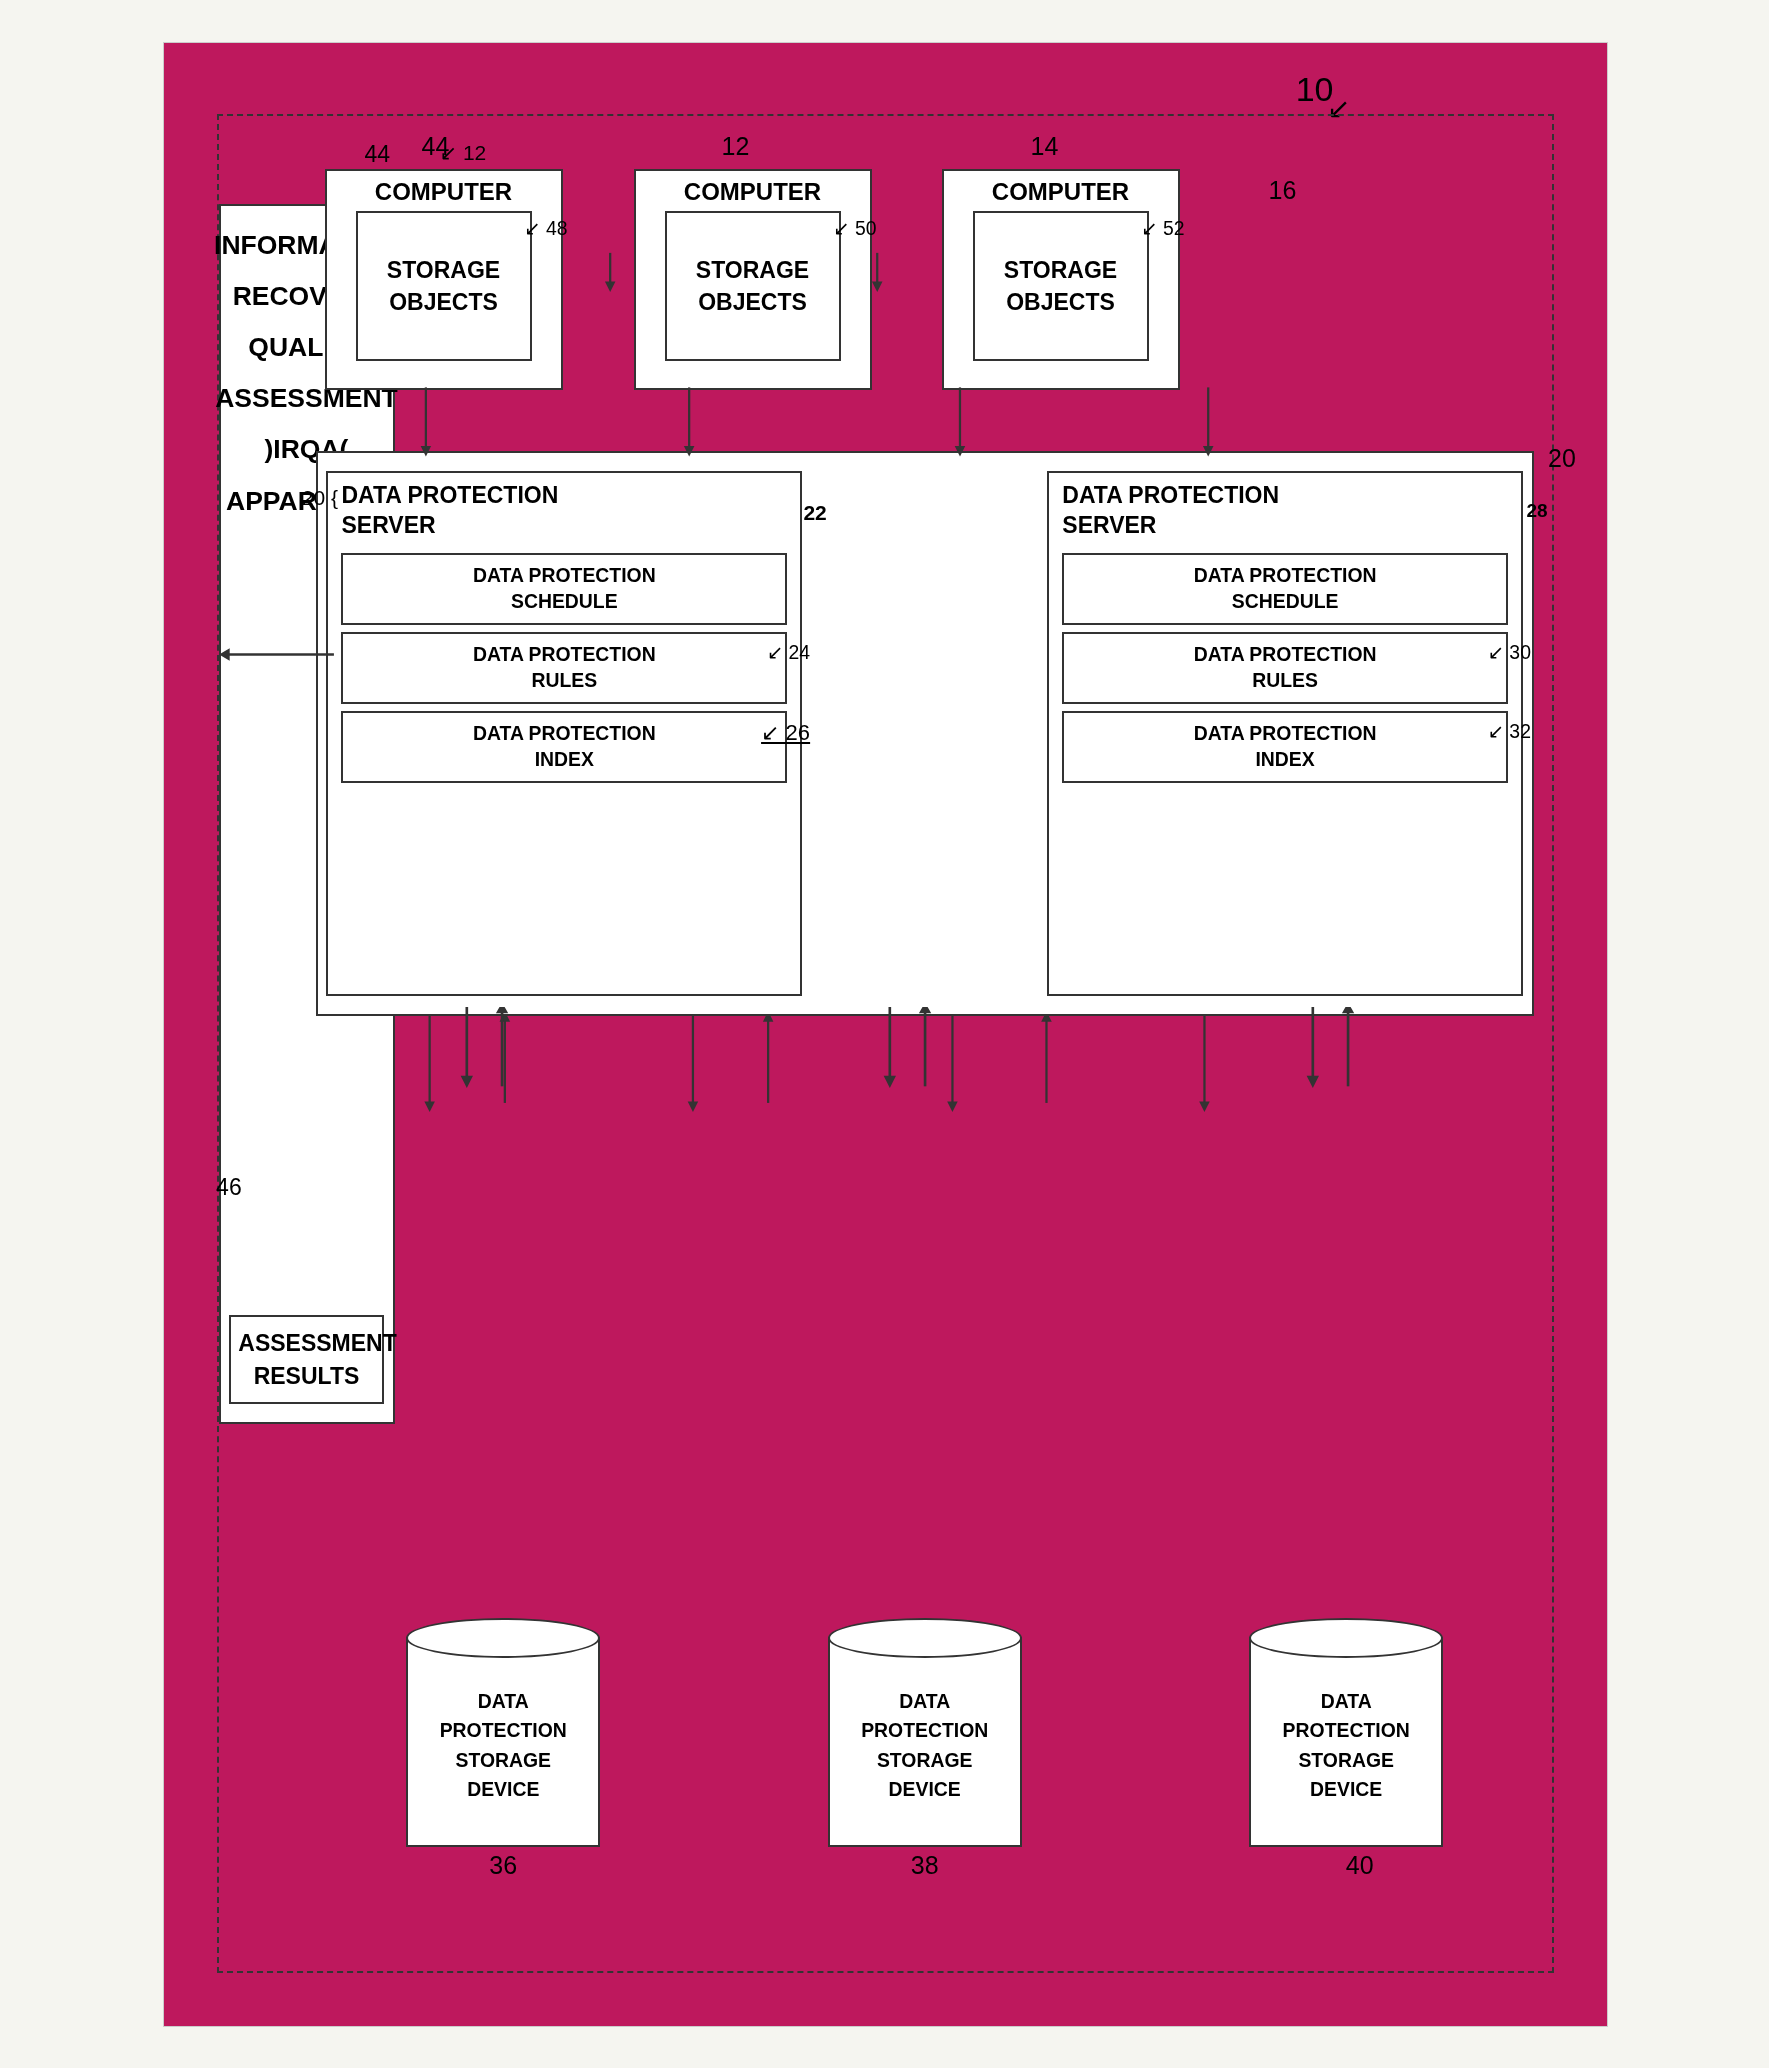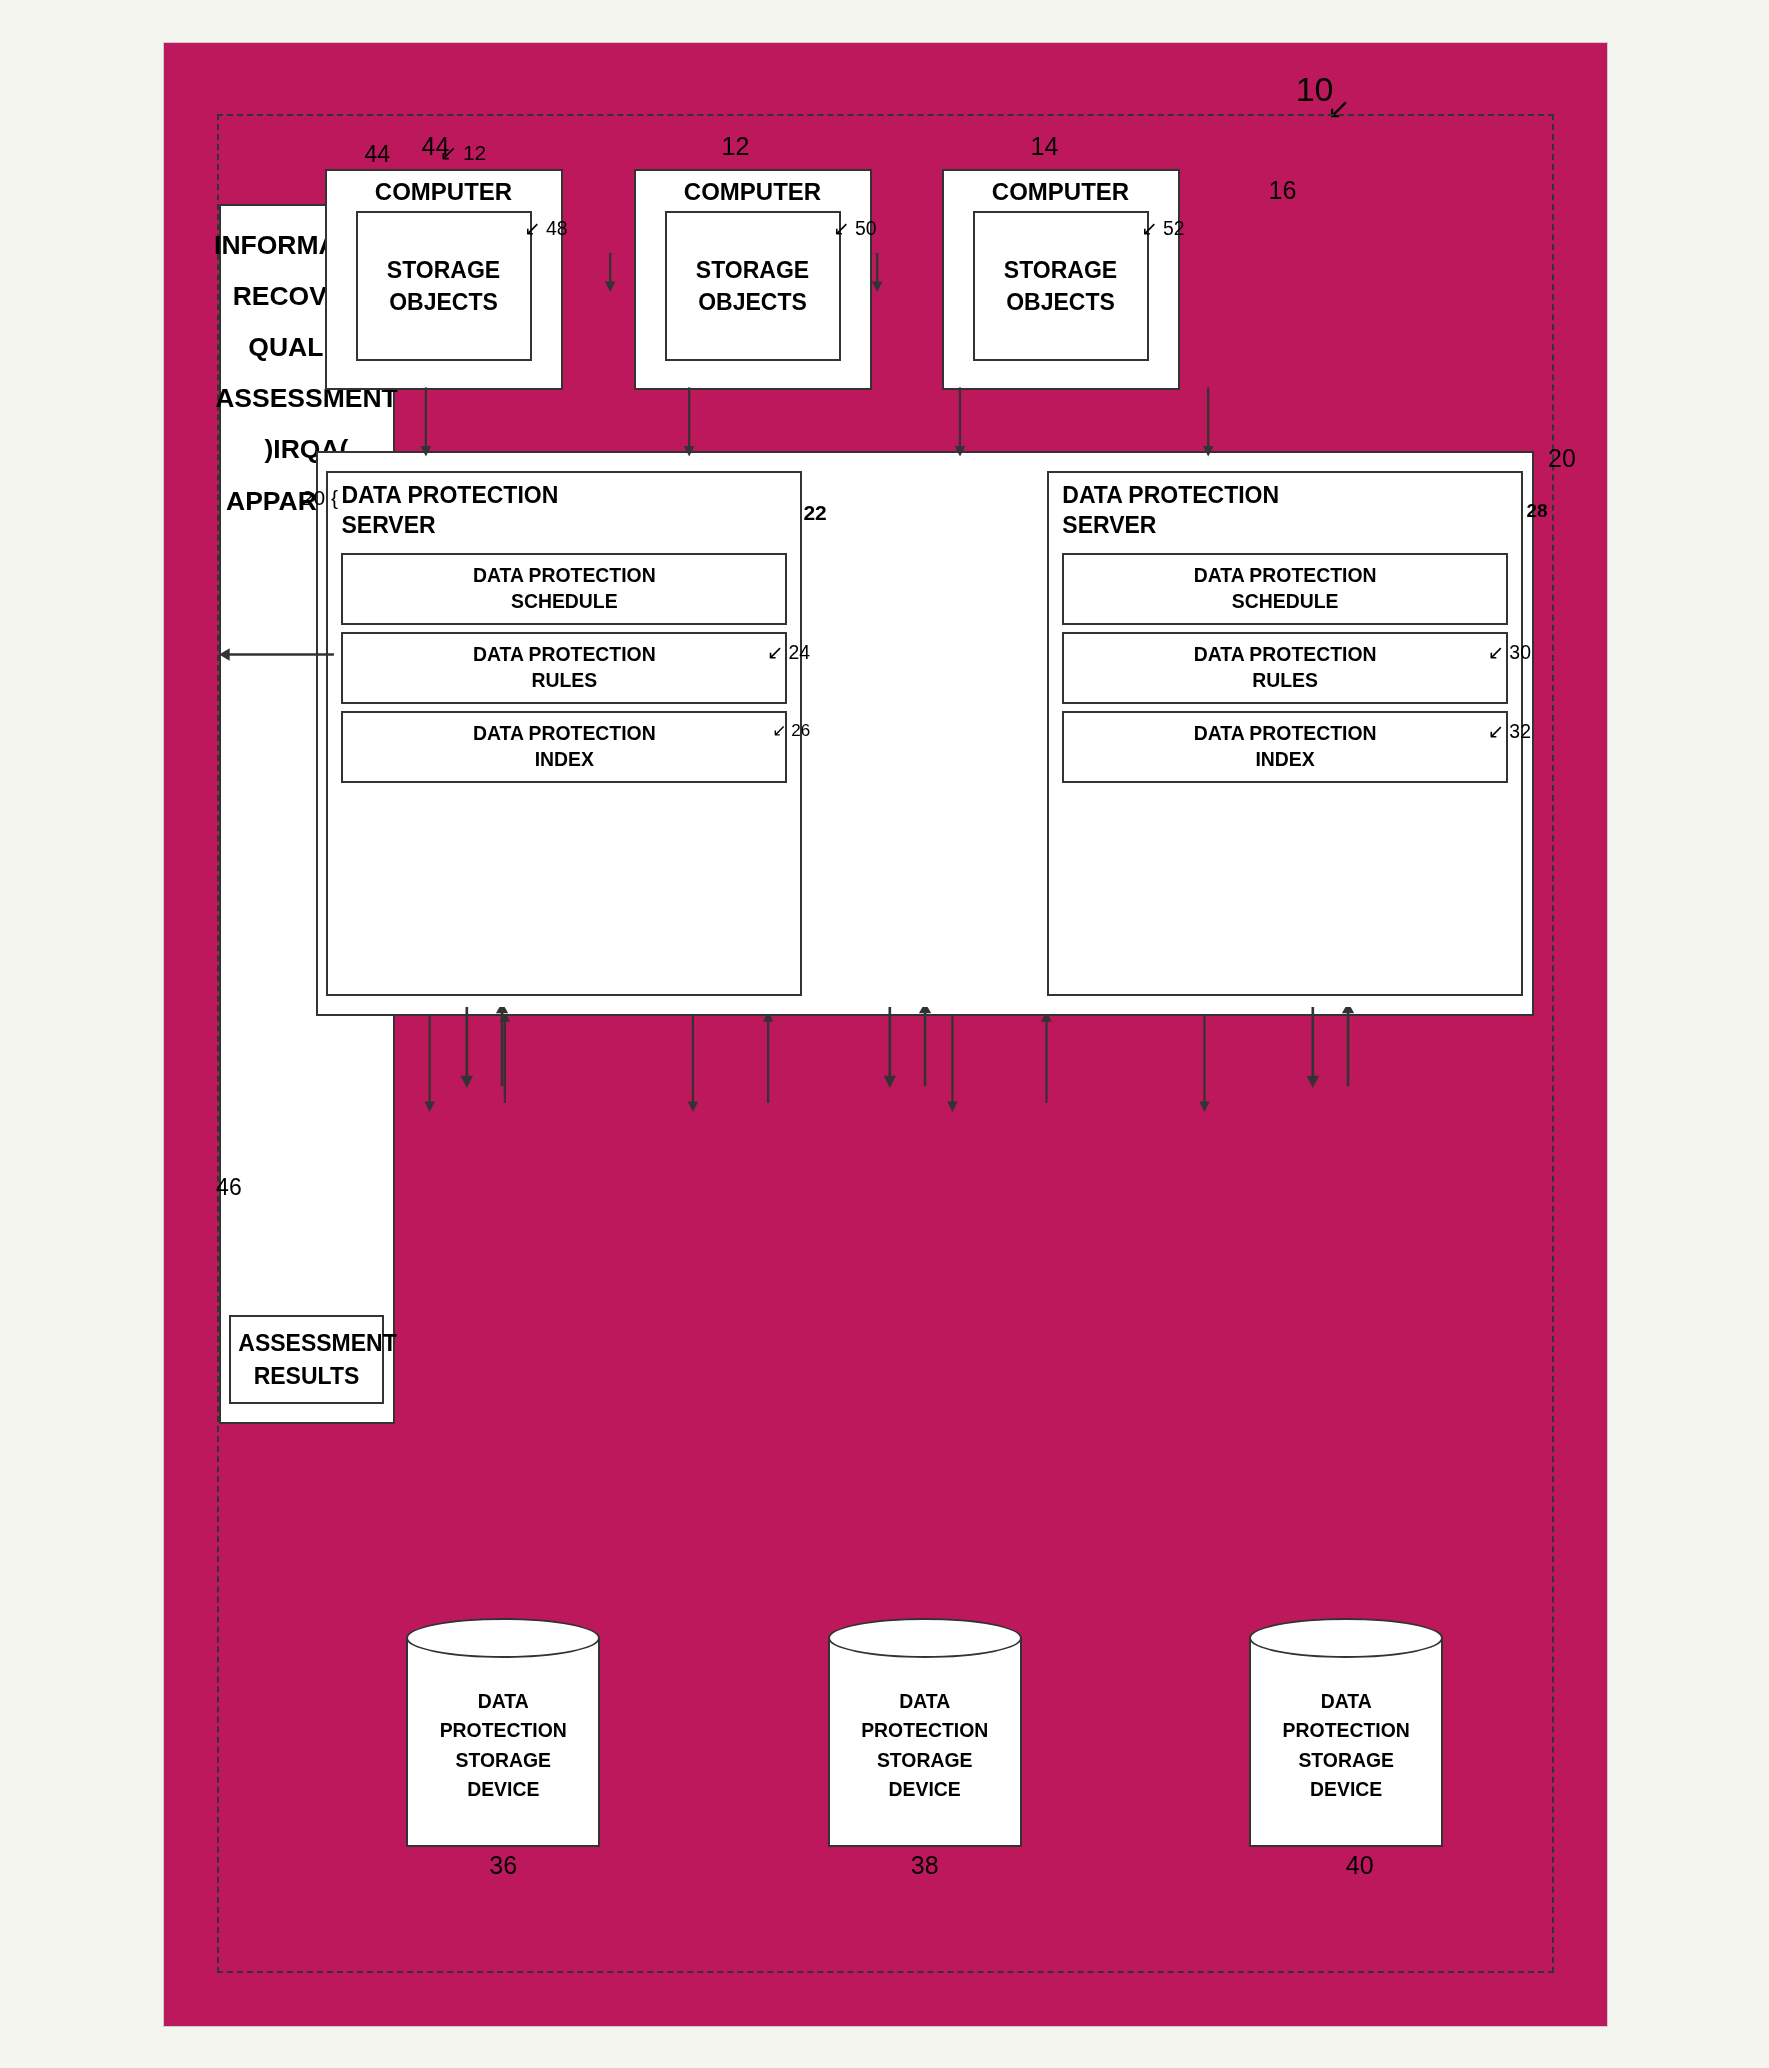--- a/index.html
+++ b/index.html
@@ -172,21 +172,21 @@
 
         <div style="border:2.6px solid #333;margin:7px 13.2px;padding:8.8px 10.6px;position:relative;background:white;">
           <div style="font-size:19.4px;font-weight:bold;text-align:center;line-height:1.3;">DATA PROTECTION<br>SCHEDULE</div>
         </div>
         <div style="border:2.6px solid #333;margin:7px 13.2px;padding:8.8px 10.6px;position:relative;background:white;">
           <div style="font-size:19.4px;font-weight:bold;text-align:center;line-height:1.3;">DATA PROTECTION<br>RULES</div>
           <span style="font-size:19.4px;position:absolute;right:-25px;top:7px;">↙ 24</span>
         </div>
         <div style="border:2.6px solid #333;margin:7px 13.2px;padding:8.8px 10.6px;position:relative;background:white;">
           <div style="font-size:19.4px;font-weight:bold;text-align:center;line-height:1.3;">DATA PROTECTION<br>INDEX</div>
-          <span style="font-size:17px;position:absolute;right:-25px;top:7px;">↙ 26</span>
+          <span style="font-size:22px;position:absolute;right:-25px;top:7px;text-decoration:underline;">↙ 26</span>
         </div>
       </div>
 
       <div style="position:absolute;top:17.6px;right:8.8px;width:476px;bottom:17.6px;border:2.6px solid #333;background:white;">
         <div style="font-size:23px;font-weight:bold;padding:8.8px 13.2px 4.4px;line-height:1.3;position:relative;">
           DATA PROTECTION<br>SERVER
           <span style="font-size:19px;position:absolute;right:-26.5px;top:26.5px;">28</span>
         </div>
         <div style="border:2.6px solid #333;margin:7px 13.2px;padding:8.8px 10.6px;position:relative;background:white;">
           <div style="font-size:19.4px;font-weight:bold;text-align:center;line-height:1.3;">DATA PROTECTION<br>SCHEDULE</div>

